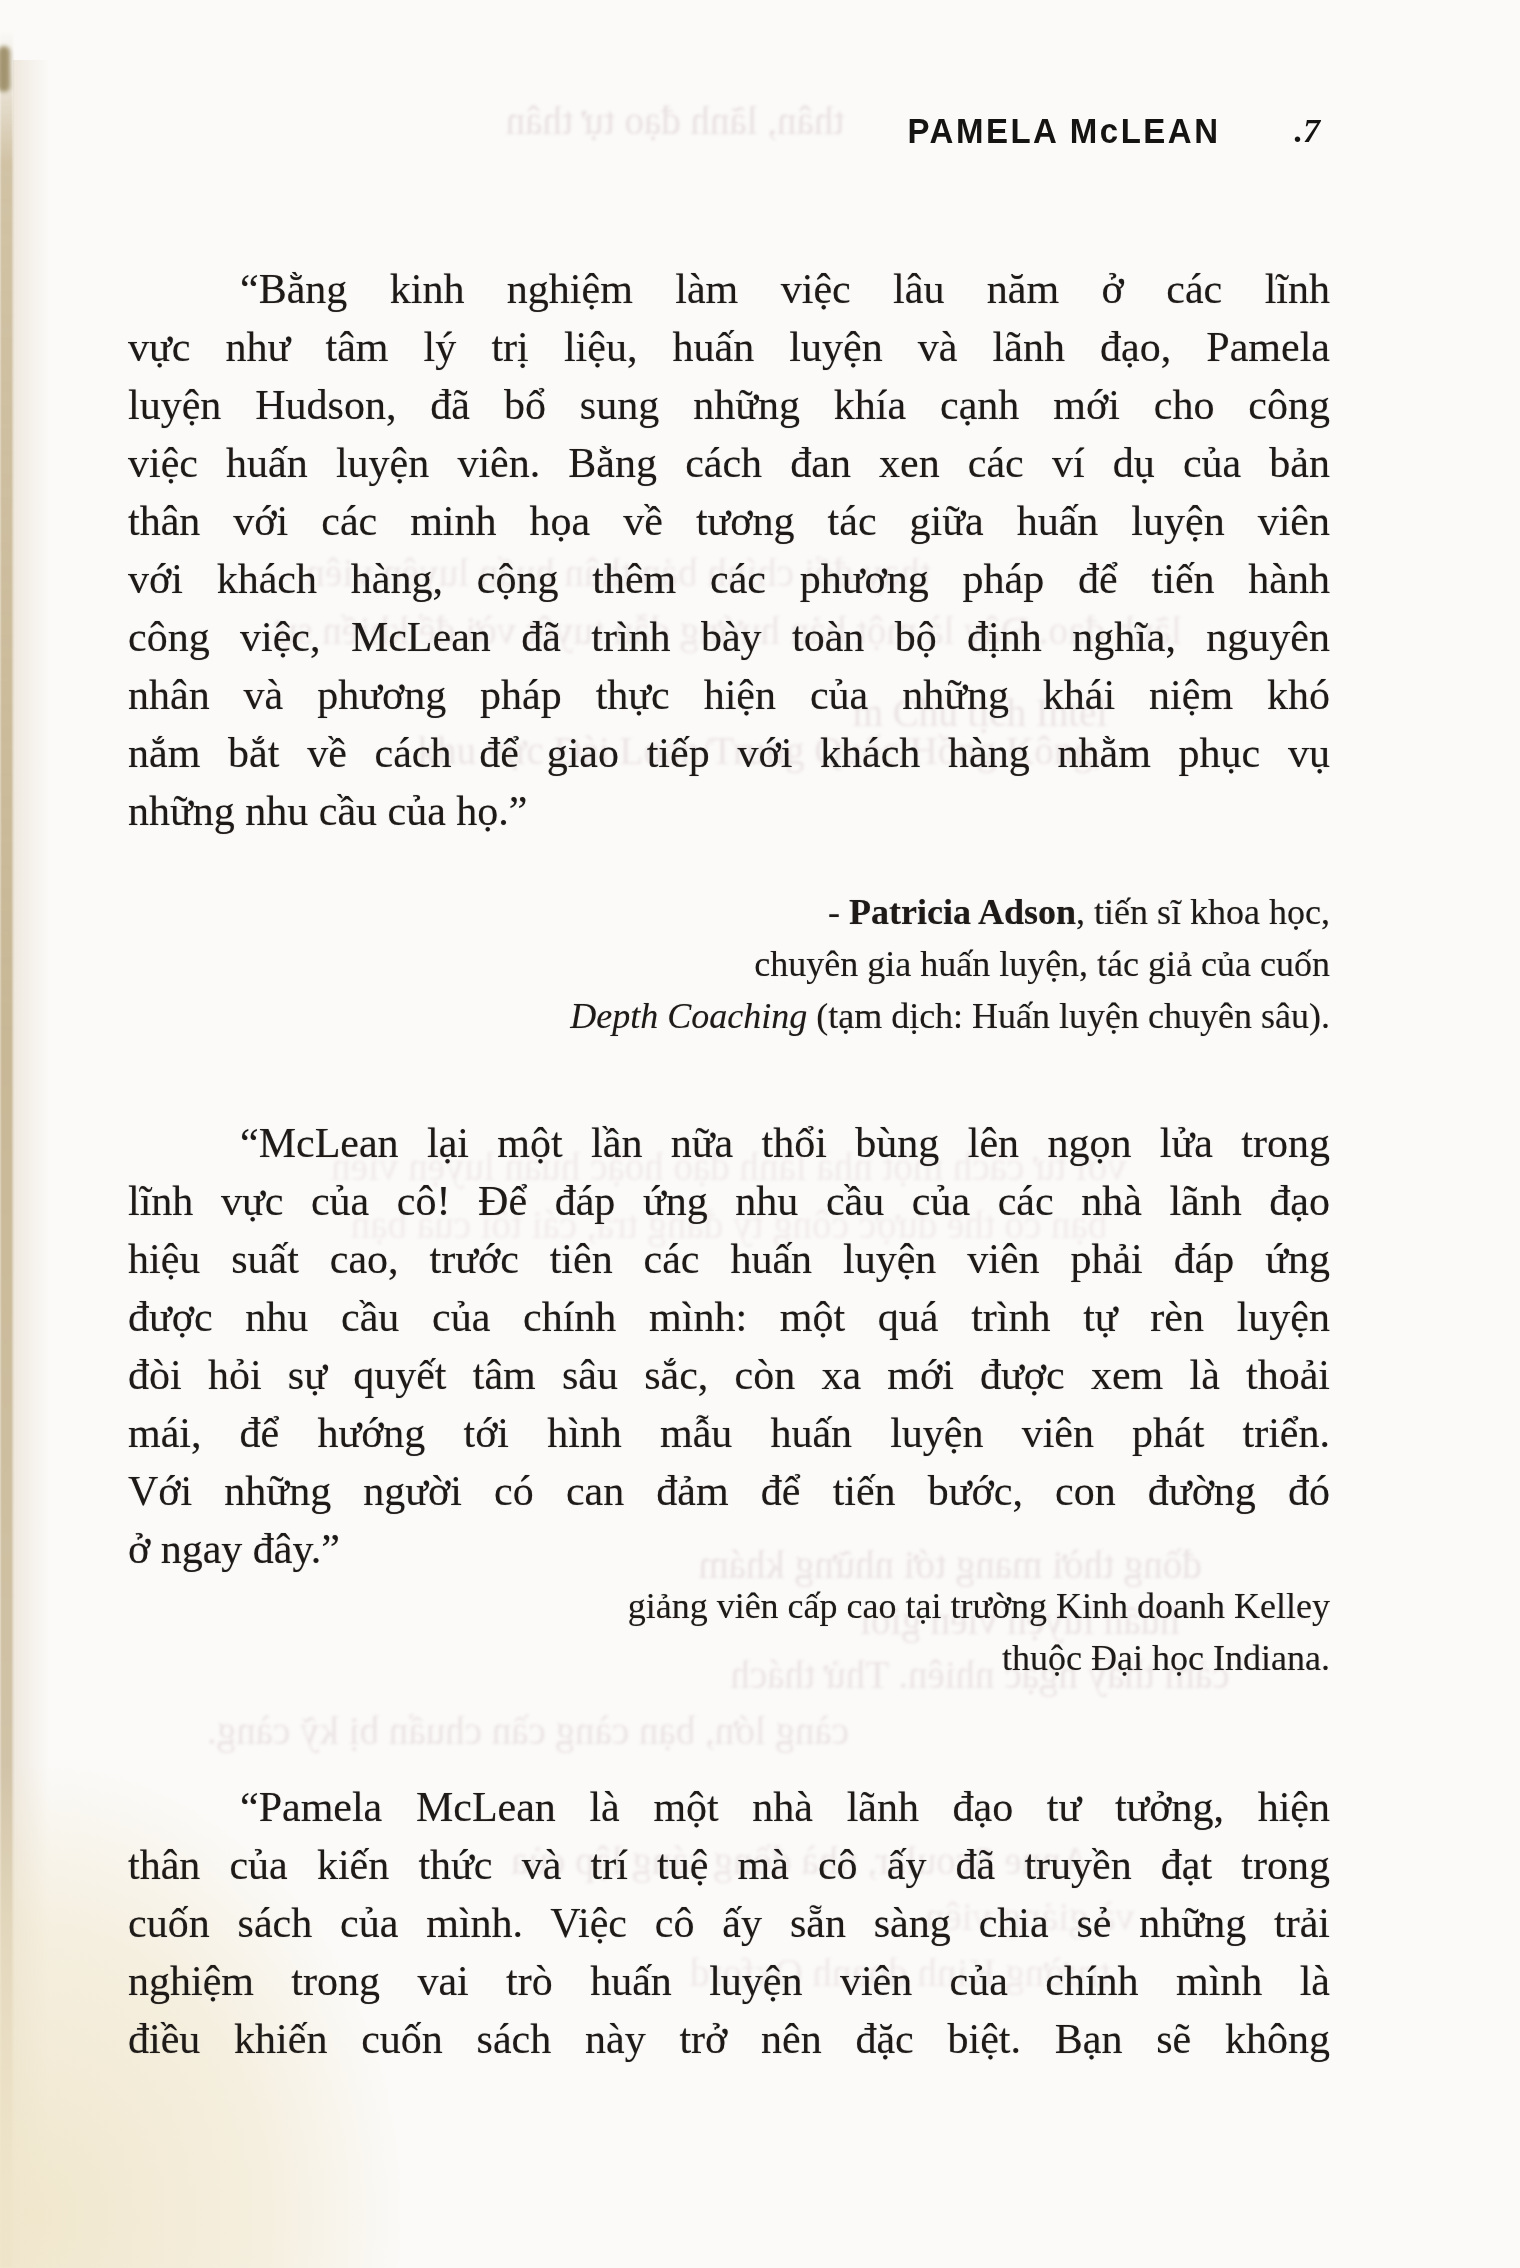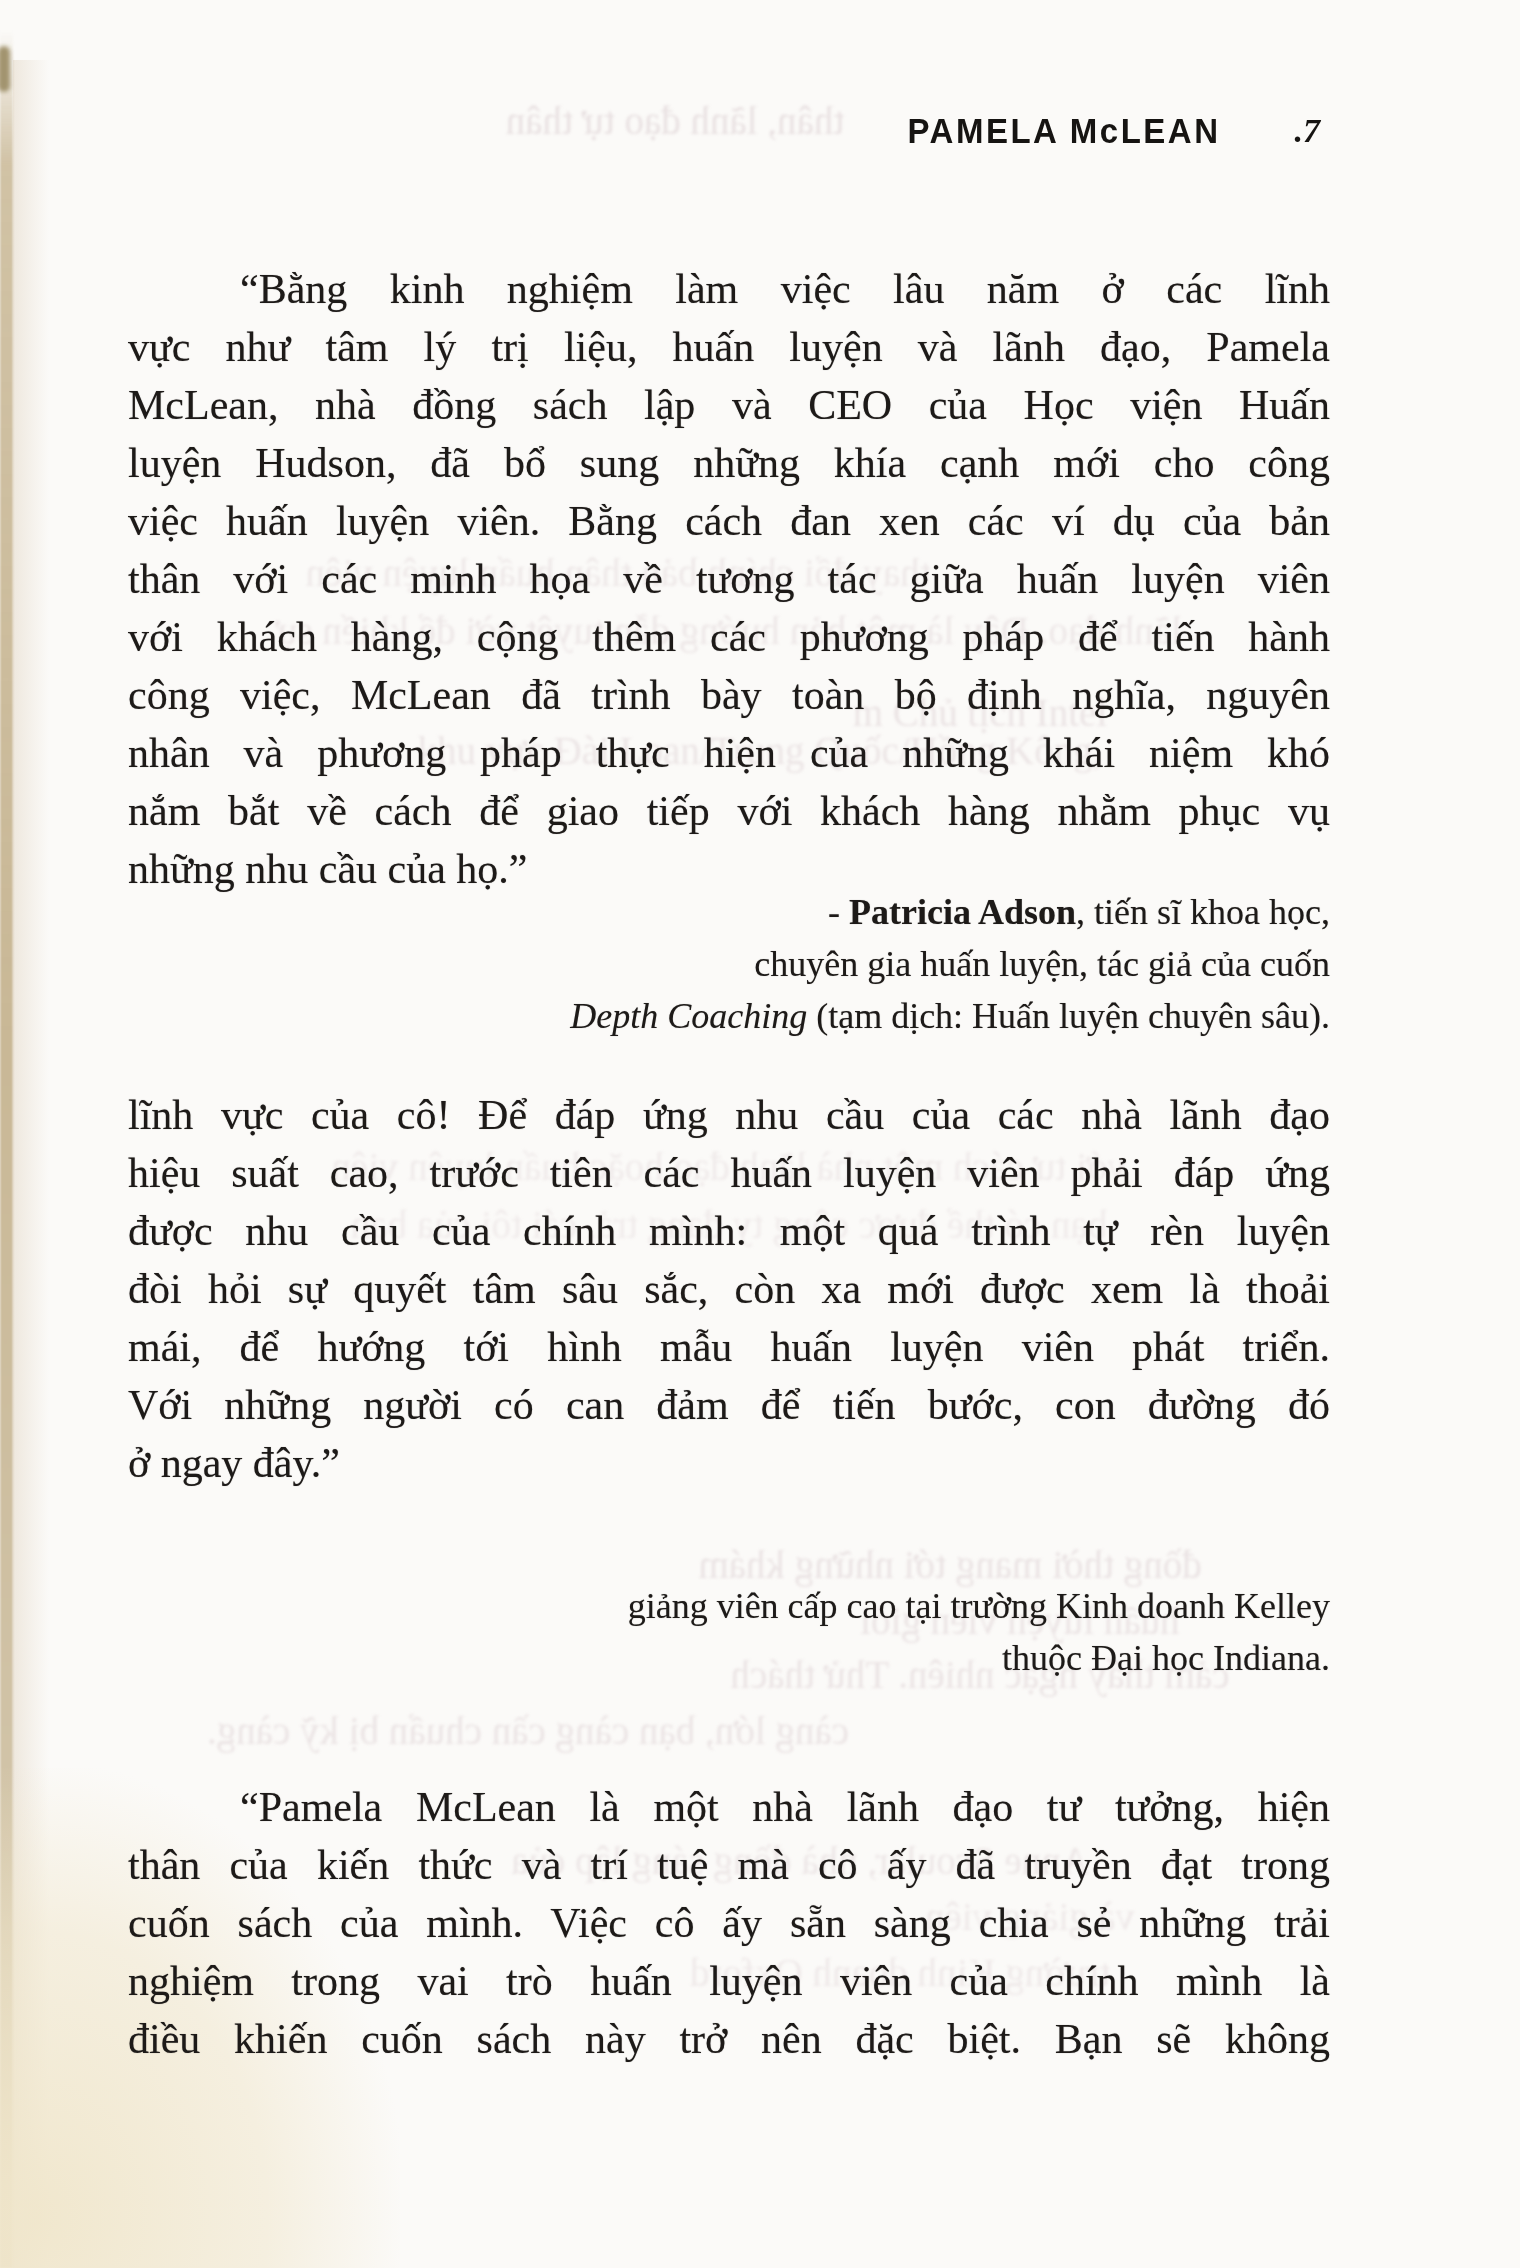--- a/index.html
+++ b/index.html
@@ -100,38 +100,38 @@
     </div>
 
   <div class="header">
     <span class="running-title">PAMELA McLEAN</span>
     <span class="page-number">.7</span>
   </div>
 
   <div class="block para" style="top:232px">
       <div class="line indent">“Bằng kinh nghiệm làm việc lâu năm ở các lĩnh</div>
       <div class="line">vực như tâm lý trị liệu, huấn luyện và lãnh đạo, Pamela</div>
-      <div class="line">McLean, nhà đồng sách lập và CEO của Học viện Huấn</div>
       <div class="line">luyện Hudson, đã bổ sung những khía cạnh mới cho công</div>
       <div class="line">việc huấn luyện viên. Bằng cách đan xen các ví dụ của bản</div>
       <div class="line">thân với các minh họa về tương tác giữa huấn luyện viên</div>
       <div class="line">với khách hàng, cộng thêm các phương pháp để tiến hành</div>
       <div class="line">công việc, McLean đã trình bày toàn bộ định nghĩa, nguyên</div>
       <div class="line">nhân và phương pháp thực hiện của những khái niệm khó</div>
       <div class="line">nắm bắt về cách để giao tiếp với khách hàng nhằm phục vụ</div>
       <div class="line no-stretch">những nhu cầu của họ.”</div>
     </div>
 
   <div class="block attr" style="top:886px">
       <div class="line"><span>- </span><span class="seg-b">Patricia Adson</span><span>, tiến sĩ khoa học,</span></div>
       <div class="line"><span>chuyên gia huấn luyện, tác giả của cuốn</span></div>
       <div class="line"><span class="seg-i">Depth Coaching</span><span> (tạm dịch: Huấn luyện chuyên sâu).</span></div>
     </div>
 
   <div class="block para" style="top:1086px">
+      <div class="line indent">“McLean lại một lần nữa thổi bùng lên ngọn lửa trong</div>
       <div class="line">lĩnh vực của cô! Để đáp ứng nhu cầu của các nhà lãnh đạo</div>
       <div class="line">hiệu suất cao, trước tiên các huấn luyện viên phải đáp ứng</div>
       <div class="line">được nhu cầu của chính mình: một quá trình tự rèn luyện</div>
       <div class="line">đòi hỏi sự quyết tâm sâu sắc, còn xa mới được xem là thoải</div>
       <div class="line">mái, để hướng tới hình mẫu huấn luyện viên phát triển.</div>
       <div class="line">Với những người có can đảm để tiến bước, con đường đó</div>
       <div class="line no-stretch">ở ngay đây.”</div>
     </div>
 
   <div class="block attr" style="top:1580px">

